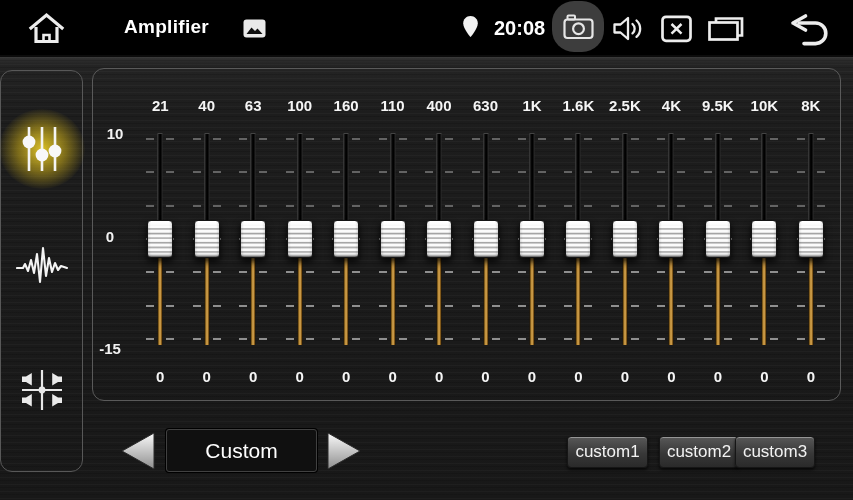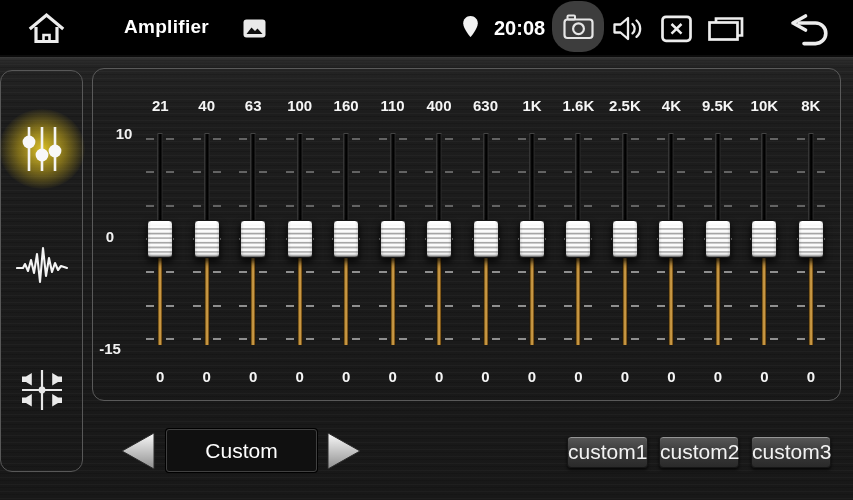--- a/index.html
+++ b/index.html
@@ -40,21 +40,21 @@
     border-radius:50%;
   }
   .side-item svg { position:relative; }
 
   
   .eq-panel {
     position:absolute; left:92px; top:11px; width:749px; height:333px;
     border:1px solid #5a5a5a; border-radius:12px;
   }
   .scale-label { position:absolute; width:38px; text-align:center; color:#f2f2f2; font-size:15px; font-weight:bold; height:16px; line-height:16px; }
-  .scale-10  { left:12px; top:57px; }
+  .scale-10  { left:3px; top:57px; }
   .scale-0   { left:-2px; top:160px; }
   .scale-m10 { left:-2px; top:272px; }
 
   .bands { position:absolute; left:44px; top:26px; width:697px; display:flex; }
   .band { flex:1 1 0; min-width:0; }
   .freq { height:22px; line-height:22px; text-align:center; color:#f5f5f5; font-size:15px; font-weight:bold; margin-bottom:6px; white-space:nowrap; }
   .slider-area { position:relative; height:222px; cursor:pointer; }
   .track-upper {
     position:absolute; left:50%; transform:translateX(-50%); top:11px; width:5px; height:88px;
     background:linear-gradient(90deg,#3a3a3a,#060606 35%,#000 65%,#2c2c2c);
@@ -97,26 +97,26 @@
     border:2px solid #bdbdbd; border-radius:7px;
     box-shadow:0 0 0 2px #060606, 0 3px 4px rgba(0,0,0,.8);
     display:flex; align-items:center; justify-content:center;
     color:#fff; font-size:19px; letter-spacing:1.5px;
   }
   .mem-btn {
     top:379px; height:32px;
     background:linear-gradient(180deg,#585858,#383838 55%,#2a2a2a);
     border:1px solid #161616; border-radius:4px;
     box-shadow:inset 0 1px 0 #969696, 0 2px 3px rgba(0,0,0,.7);
-    display:flex; align-items:center; 
-    color:#f2f2f2; font-size:21px;
+    display:flex; align-items:center; justify-content:center;
+    color:#f2f2f2; font-size:17px;
   }
   .mem-1 { left:567px; width:81px; }
   .mem-2 { left:659px; width:80px; }
-  .mem-3 { left:751px; width:80px; }
+  .mem-3 { left:735px; width:80px; }
 </style>
 </head>
 <body>
 
 <div class="screen">
 
   <div class="topbar">
 
     <div class="abs tb-btn" style="left:28px; top:11px;">
       <svg width="37" height="35" viewBox="0 0 37 35">

